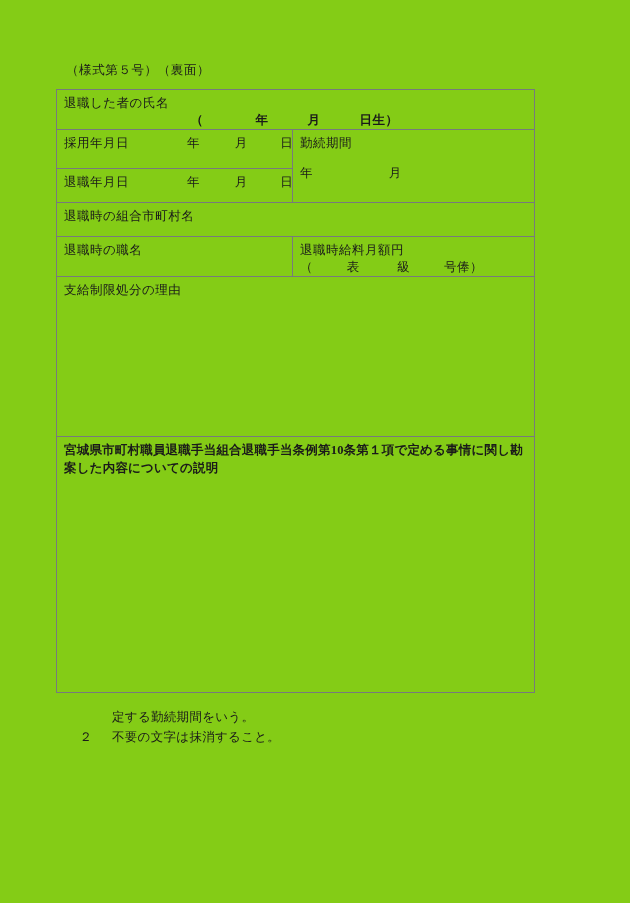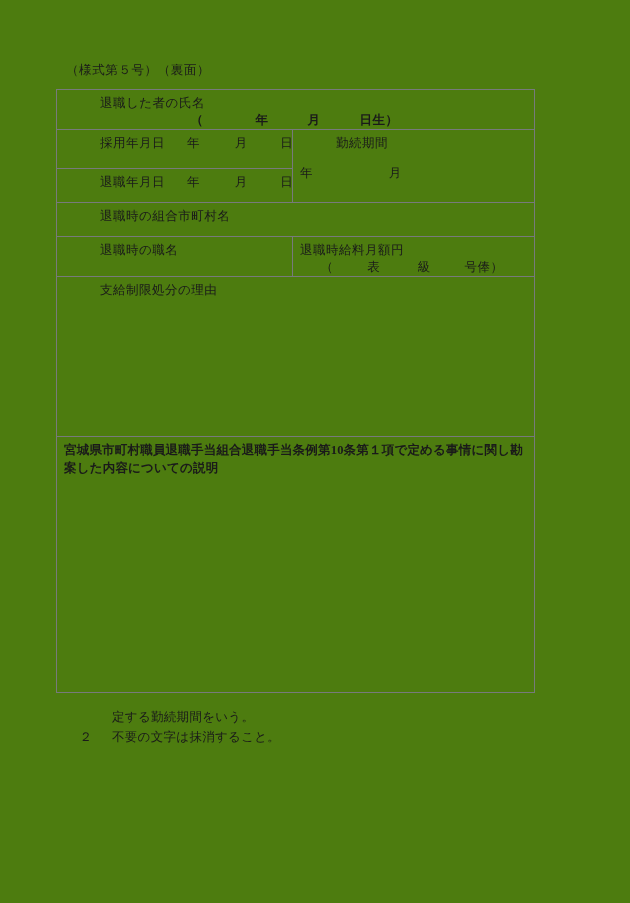--- a/index.html
+++ b/index.html
@@ -15,21 +15,21 @@
     font-family: "Liberation Serif", "DejaVu Serif", serif;
     color: #1a1a1a;
     overflow: hidden;
   }
 
   .page {
     position: absolute;
     left: 0; top: 0;
     width: 630px;
     height: 903px;
-    background: #4d7c0f;
+    background: #84cc16;
   }
 
   
   .doc-title {
     position: absolute;
     left: 66px;
     top: 62px;
     font-size: 12.5px;
     letter-spacing: 0.6px;
     white-space: nowrap;
@@ -55,21 +55,20 @@
   .cell-inner {
     position: relative;
     padding: 5px 0 0 7px;
     box-sizing: border-box;
     height: 100%;
   }
 
   .label-line {
     white-space: nowrap;
     line-height: 1.35;
-    margin-left: 36px;
   }
 
   
   .sub-right {
     text-align: center;
     padding-right: 9px;
     white-space: nowrap;
     line-height: 1.35;
     font-weight: bold;
   }
@@ -95,21 +94,21 @@
   .tenure-marks .ty { margin-right: 72px; }
 
   
   .pay-line {
     display: flex;
     justify-content: flex-start;
     padding-right: 10px;
     white-space: nowrap;
   }
   .pay-sub {
-    text-align: center;
+    text-align: left;
     padding-right: 10px;
     white-space: nowrap;
     line-height: 1.4;
   }
   .pay-sub .pp { margin-right: 30px; }
   .pay-sub .pt { margin-right: 34px; }
   .pay-sub .pk { margin-right: 30px; }
 
   
   .desc-text {

